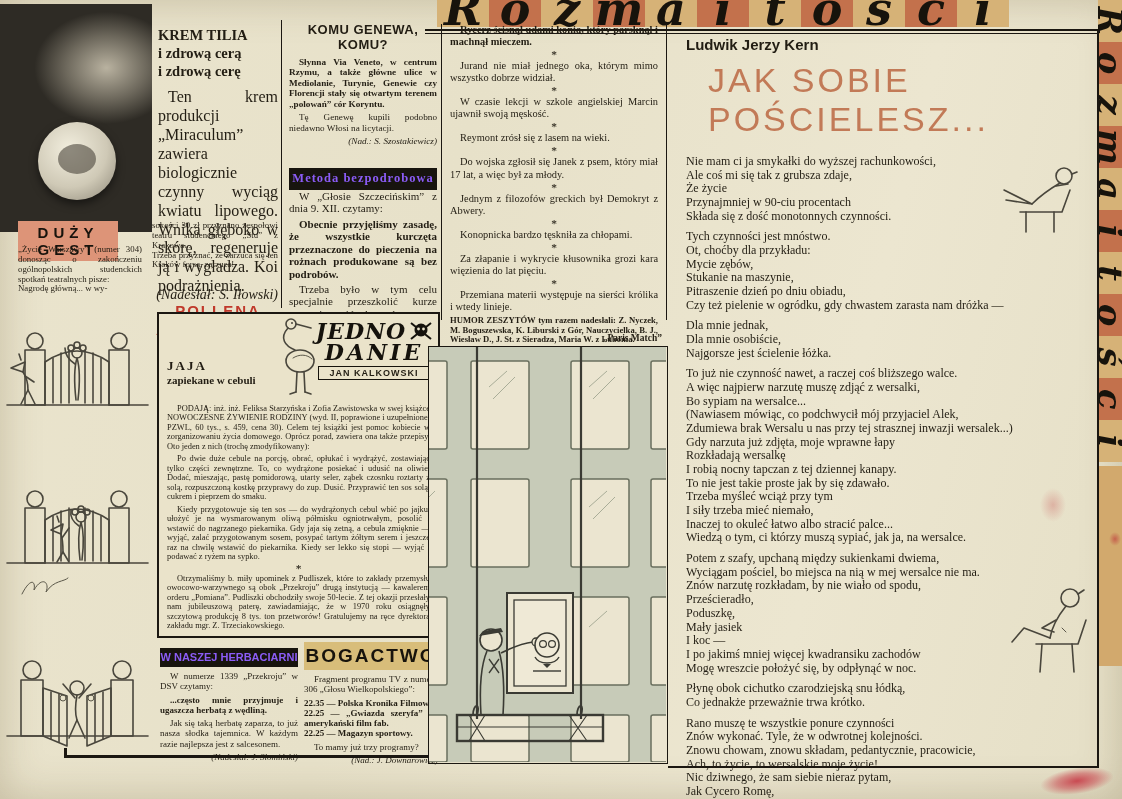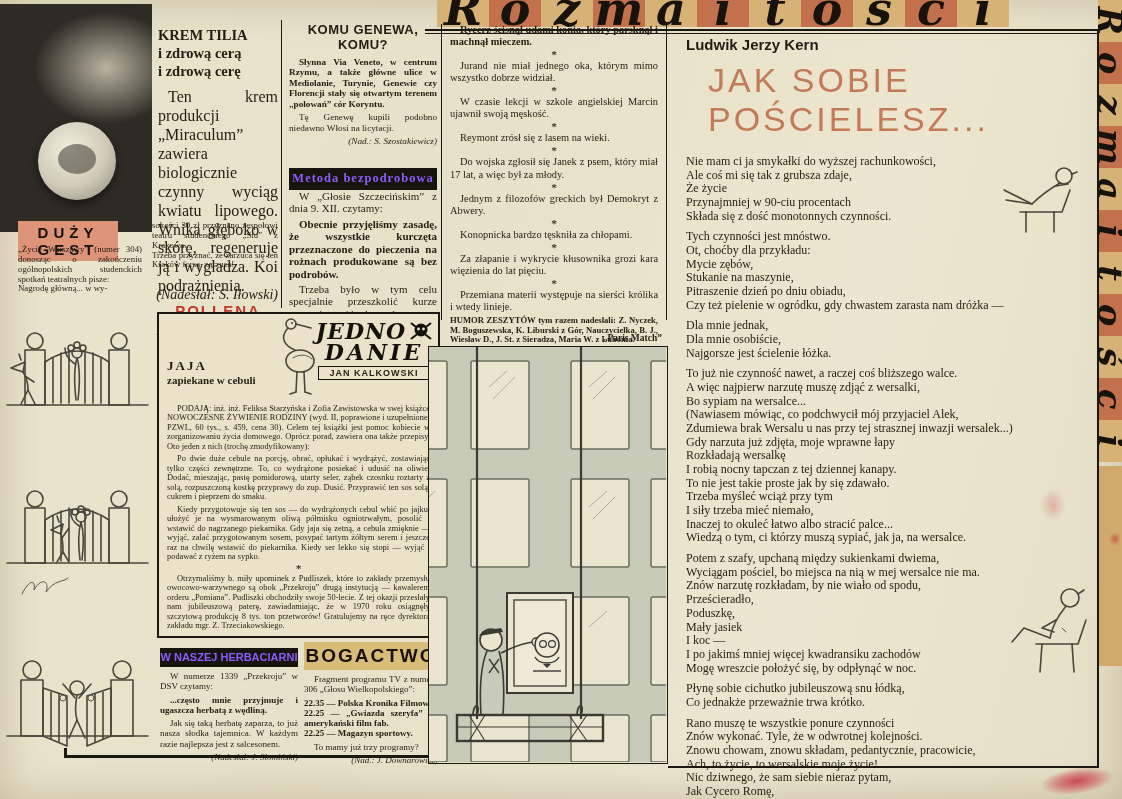--- a/index.html
+++ b/index.html
@@ -452,21 +452,21 @@
 Wiedzą o tym, ci którzy muszą sypiać, jak ja, na wersalce.</div>
       <div class="stanza pre">Potem z szafy, upchaną między sukienkami dwiema,
 Wyciągam pościel, bo miejsca na nią w mej wersalce nie ma.
 Znów narzutę rozkładam, by nie wiało od spodu,
 Prześcieradło,
 Poduszkę,
 Mały jasiek
 I koc —
 I po jakimś mniej więcej kwadransiku zachodów
 Mogę wreszcie położyć się, by odpłynąć w noc.</div>
-      <div class="stanza pre">Płynę sobie cichutko jubileuszową snu łódką,
+      <div class="stanza pre">Płynę obok cichutko czarodziejską snu łódką,
 Co jednakże przeważnie trwa krótko.</div>
       <div class="stanza pre">Rano muszę te wszystkie ponure czynności
 Znów wykonać. Tyle, że w odwrotnej kolejności.
 Znowu chowam, znowu składam, pedantycznie, pracowicie,
 Ach, to życie, to wersalskie moje życie!
 Nic dziwnego, że sam siebie nieraz pytam,
 Jak Cycero Romę,
 Czy nie warto w tych warunkach sypiać częściej poza domem?</div>
     </div>
   </div>

